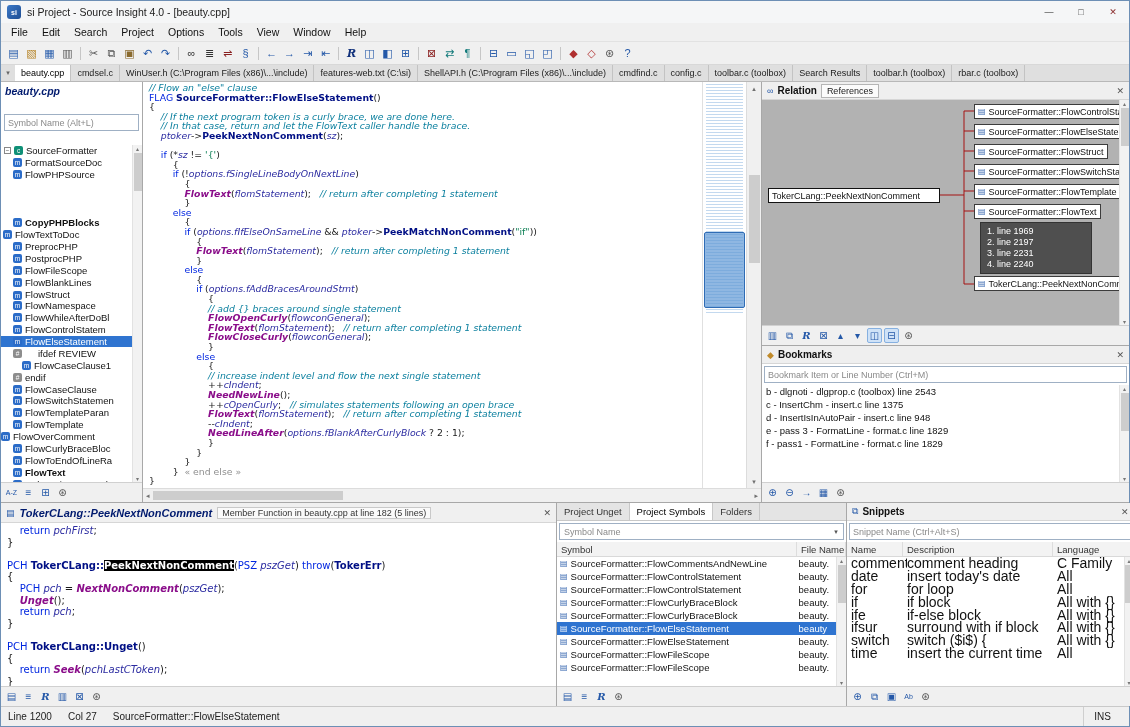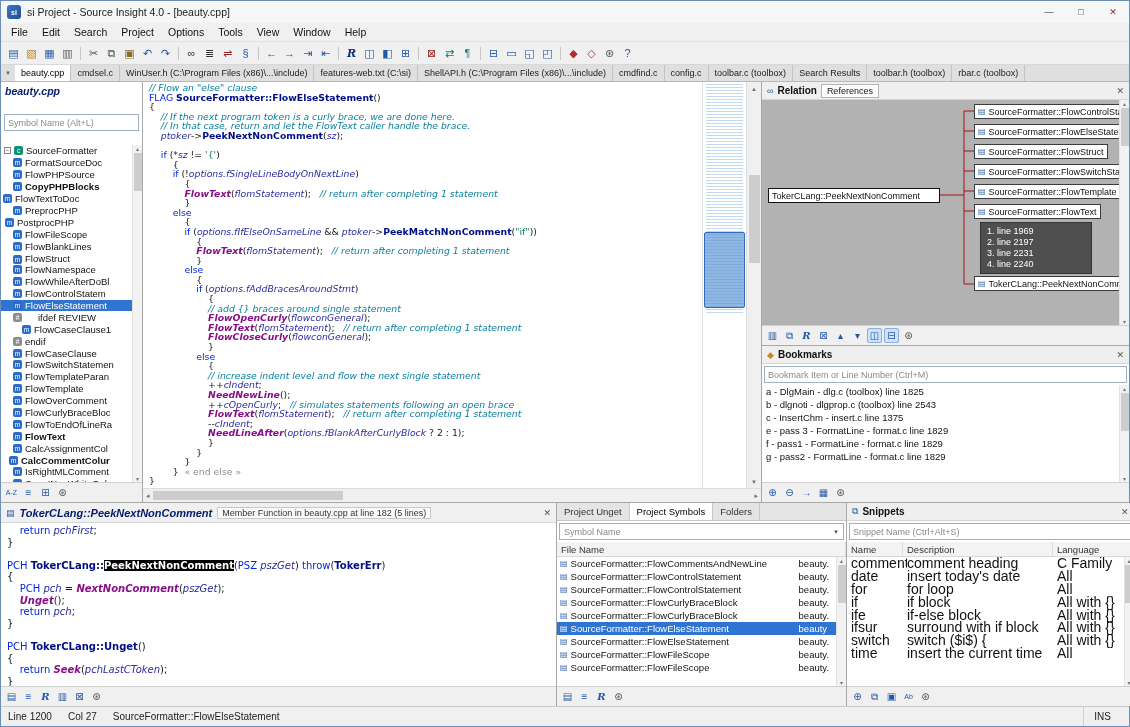--- a/index.html
+++ b/index.html
@@ -219,33 +219,33 @@
             <span class="symlabel">SourceFormatter</span>
           </div>
           <div class="symitem" style="padding-left: 12px;">
             <span class="symicon" style="background: rgb(43, 108, 200);">m</span>
             <span class="symlabel">FormatSourceDoc</span>
           </div>
           <div class="symitem" style="padding-left: 12px;">
             <span class="symicon" style="background: rgb(43, 108, 200);">m</span>
             <span class="symlabel">FlowPHPSource</span>
           </div>
-          <div class="symitem b" style="padding-left: 12px;">
+          <div class="symitem b" style="padding-left: 12px; margin-top: 36px;">
             <span class="symicon" style="background: rgb(43, 108, 200);">m</span>
             <span class="symlabel">CopyPHPBlocks</span>
           </div>
           <div class="symitem" style="padding-left: 2px;">
             <span class="symicon" style="background: rgb(43, 108, 200);">m</span>
             <span class="symlabel">FlowTextToDoc</span>
           </div>
           <div class="symitem" style="padding-left: 12px;">
             <span class="symicon" style="background: rgb(43, 108, 200);">m</span>
             <span class="symlabel">PreprocPHP</span>
           </div>
-          <div class="symitem" style="padding-left: 4px;">
+          <div class="symitem" style="padding-left: 12px;">
             <span class="symicon" style="background: rgb(43, 108, 200);">m</span>
             <span class="symlabel">PostprocPHP</span>
           </div>
           <div class="symitem" style="padding-left: 12px;">
             <span class="symicon" style="background: rgb(43, 108, 200);">m</span>
             <span class="symlabel">FlowFileScope</span>
           </div>
           <div class="symitem" style="padding-left: 12px;">
             <span class="symicon" style="background: rgb(43, 108, 200);">m</span>
             <span class="symlabel">FlowBlankLines</span>
@@ -291,21 +291,21 @@
             <span class="symlabel">FlowSwitchStatemen</span>
           </div>
           <div class="symitem" style="padding-left: 12px;">
             <span class="symicon" style="background: rgb(43, 108, 200);">m</span>
             <span class="symlabel">FlowTemplateParan</span>
           </div>
           <div class="symitem" style="padding-left: 12px;">
             <span class="symicon" style="background: rgb(43, 108, 200);">m</span>
             <span class="symlabel">FlowTemplate</span>
           </div>
-          <div class="symitem" style="padding-left: 12px; align-items: center;">
+          <div class="symitem" style="padding-left: 0; align-items: center;">
             <span class="symicon" style="background: rgb(43, 108, 200);">m</span>
             <span class="symlabel">FlowOverComment</span>
           </div>
           <div class="symitem" style="padding-left: 12px;">
             <span class="symicon" style="background: rgb(43, 108, 200);">m</span>
             <span class="symlabel">FlowCurlyBraceBloc</span>
           </div>
           <div class="symitem" style="padding-left: 12px;">
             <span class="symicon" style="background: rgb(43, 108, 200);">m</span>
             <span class="symlabel">FlowToEndOfLineRa</span>
@@ -438,26 +438,25 @@
           <span class="ptxt">Bookmarks</span>
           <span class="panel-close">✕</span>
         </div>
         <input class="ti bm-input" placeholder="Bookmark Item or Line Number (Ctrl+M)" style="">
         <div class="bm-list" id="bmlist">
           <div class="vsb">
             <span class="arr-up"></span>
             <span class="vsb-t"></span>
             <span class="arr-down vsb-b"></span>
           </div>
-        <div class="bm-item">a - DlgMain - dlg.c (toolbox) line 1825</div>
             <div class="bm-item">b - dlgnoti - dlgprop.c (toolbox) line 2543</div>
             <div class="bm-item">c - InsertChm - insert.c line 1375</div>
+            <div class="bm-item">d - InsertIsInAutoPair - insert.c line 948</div>
             <div class="bm-item">e - pass 3 - FormatLine - format.c line 1829</div>
             <div class="bm-item">f - pass1 - FormatLine - format.c line 1829</div>
-            <div class="bm-item">g - pass2 - FormatLine - format.c line 1829</div>
           </div>
         <div class="mini-toolbar" id="bmtools">
             <div class="mini-icon">⊕</div>
             <div class="mini-icon">⊖</div>
             <div class="mini-icon">→</div>
             <div class="mini-icon">▦</div>
             <div class="mini-icon" style="color: rgb(85, 85, 85);">⊛</div>
           </div>
       </div>
 
@@ -488,20 +487,21 @@
       <div class="prj-tabs" id="prjtabs">
           <div class="prj-tab">Project Unget</div>
           <div class="prj-tab active">Project Symbols</div>
           <div class="prj-tab">Folders</div>
         </div>
       <div class="combo">
         <span>Symbol Name</span>
         <span class="combo-arrow arr-down"></span>
       </div>
       <div class="cols" id="prjcols">
+          <div class="col pc0">Symbol</div>
           <div class="col pc1">File Name</div>
         </div>
       <div class="prj-rows" id="prjrows">
         <div class="vsb">
           <span class="arr-up"></span>
           <span class="vsb-t"></span>
           <span class="arr-down vsb-b"></span>
         </div>
       <div class="prj-row">
             <span class="rel-doc">▤</span>

